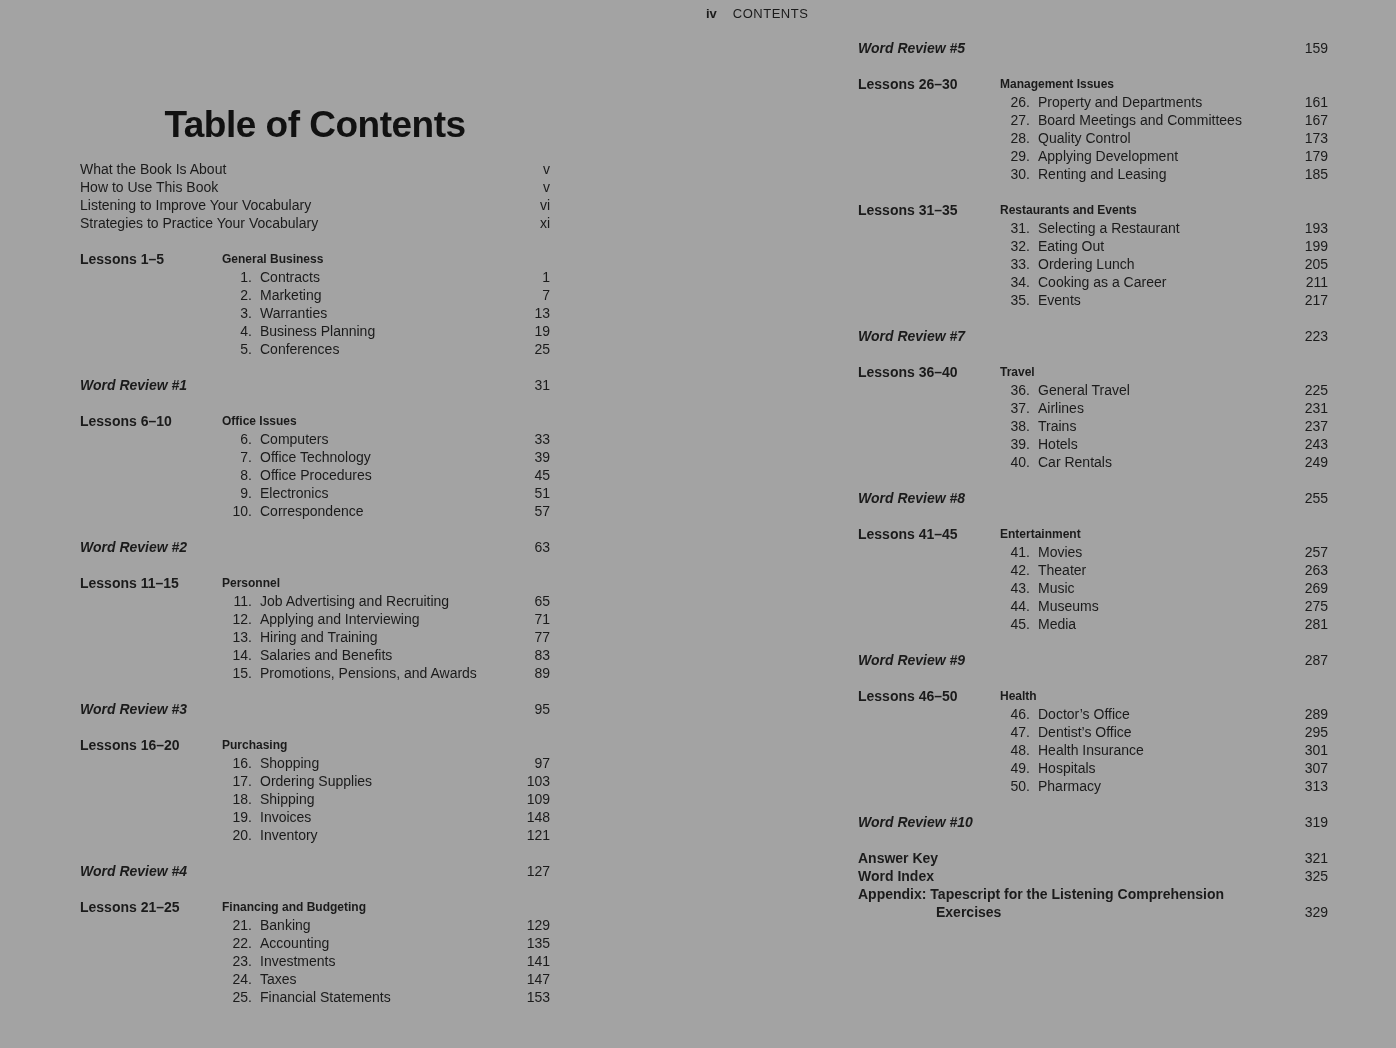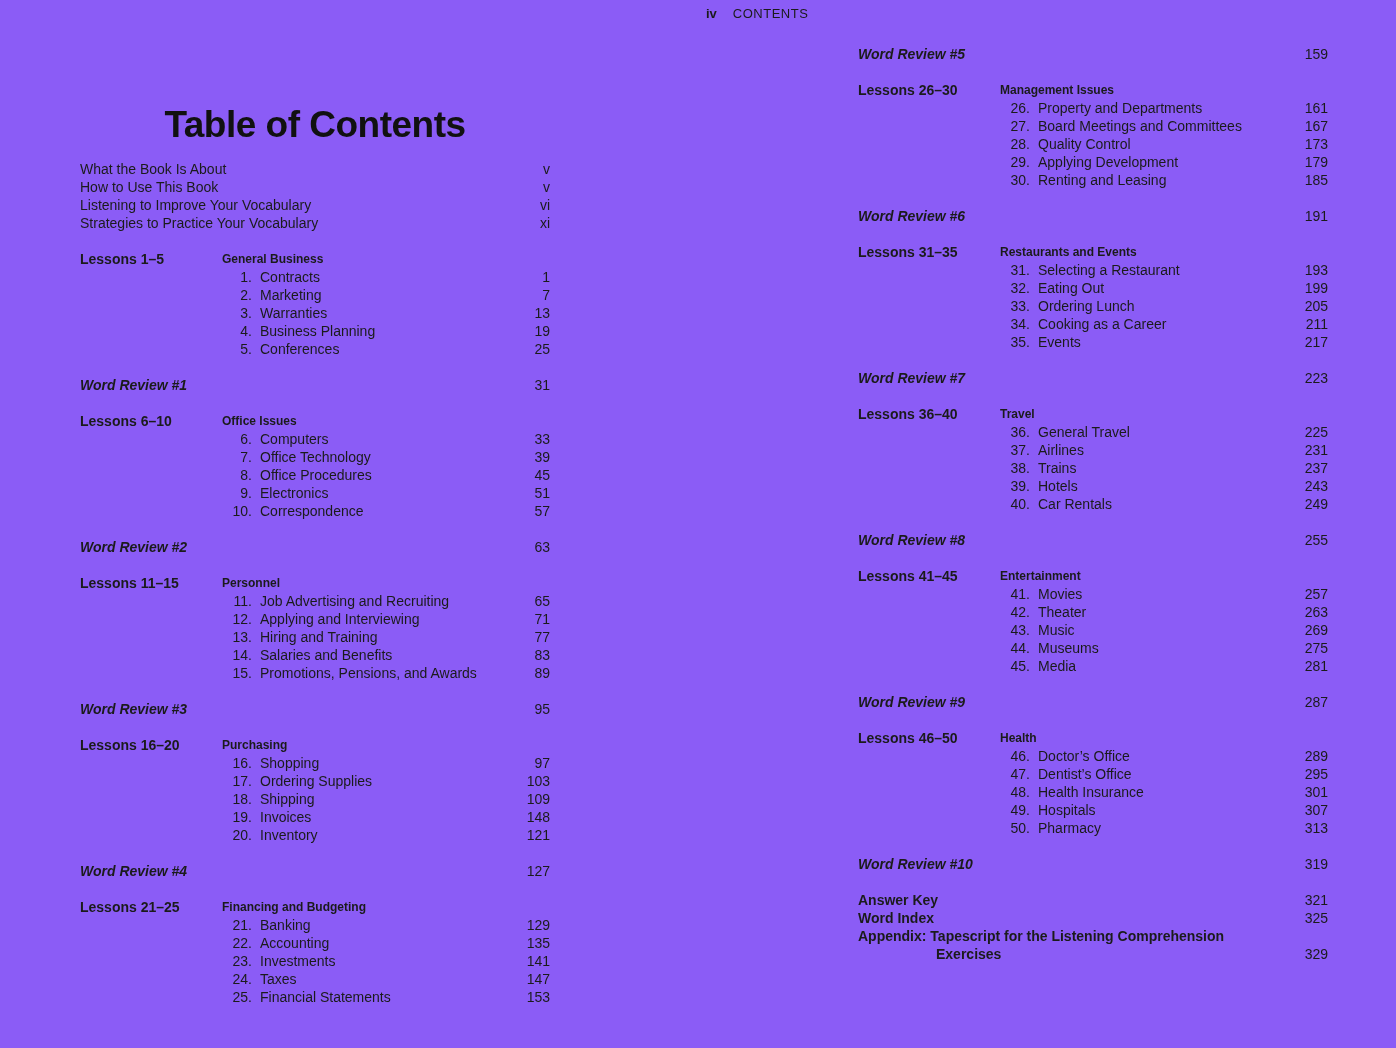--- a/index.html
+++ b/index.html
@@ -4,21 +4,21 @@
 <style>
   html, body {
     margin: 0;
     padding: 0;
     background: #ffffff;
   }
   .page {
     position: relative;
     width: 1396px;
     height: 1048px;
-    background: #8b5cf6;
+    background: #a3a3a3;
     color: #1b1b1b;
     font-family: "Liberation Sans", sans-serif;
     overflow: hidden;
   }
   .running-head {
     position: absolute;
     top: 6px;
     left: 706px;
     font-size: 13px;
     line-height: 16px;
@@ -41,21 +41,21 @@
     line-height: 40px;
     font-weight: bold;
     letter-spacing: -0.5px;
     color: #111111;
   }
   .col {
     position: absolute;
     width: 470px;
   }
   .col-left  { left: 80px;  top: 160px; }
-  .col-right { left: 858px; top: 45px;  }
+  .col-right { left: 858px; top: 39px;  }
 
   .row {
     display: flex;
     align-items: baseline;
     font-size: 14px;
     line-height: 18px;
   }
   .page-num {
     margin-left: auto;
     text-align: right;
@@ -327,24 +327,20 @@
             <span class="lesson-title">Applying Development</span>
             <span class="page-num">179</span>
           </div>
           <div class="row lesson-row">
             <span class="lesson-num">30.</span>
             <span class="lesson-title">Renting and Leasing</span>
             <span class="page-num">185</span>
           </div>
         </div>
       </div>
-      <div class="row wr-row">
-        <span class="wr-label">Word Review #6</span>
-        <span class="page-num">191</span>
-      </div>
       <div class="lesson-group">
         <div class="range">Lessons 31–35</div>
         <div class="group-content">
           <div class="category">Restaurants and Events</div>
           <div class="row lesson-row">
             <span class="lesson-num">31.</span>
             <span class="lesson-title">Selecting a Restaurant</span>
             <span class="page-num">193</span>
           </div>
           <div class="row lesson-row">

